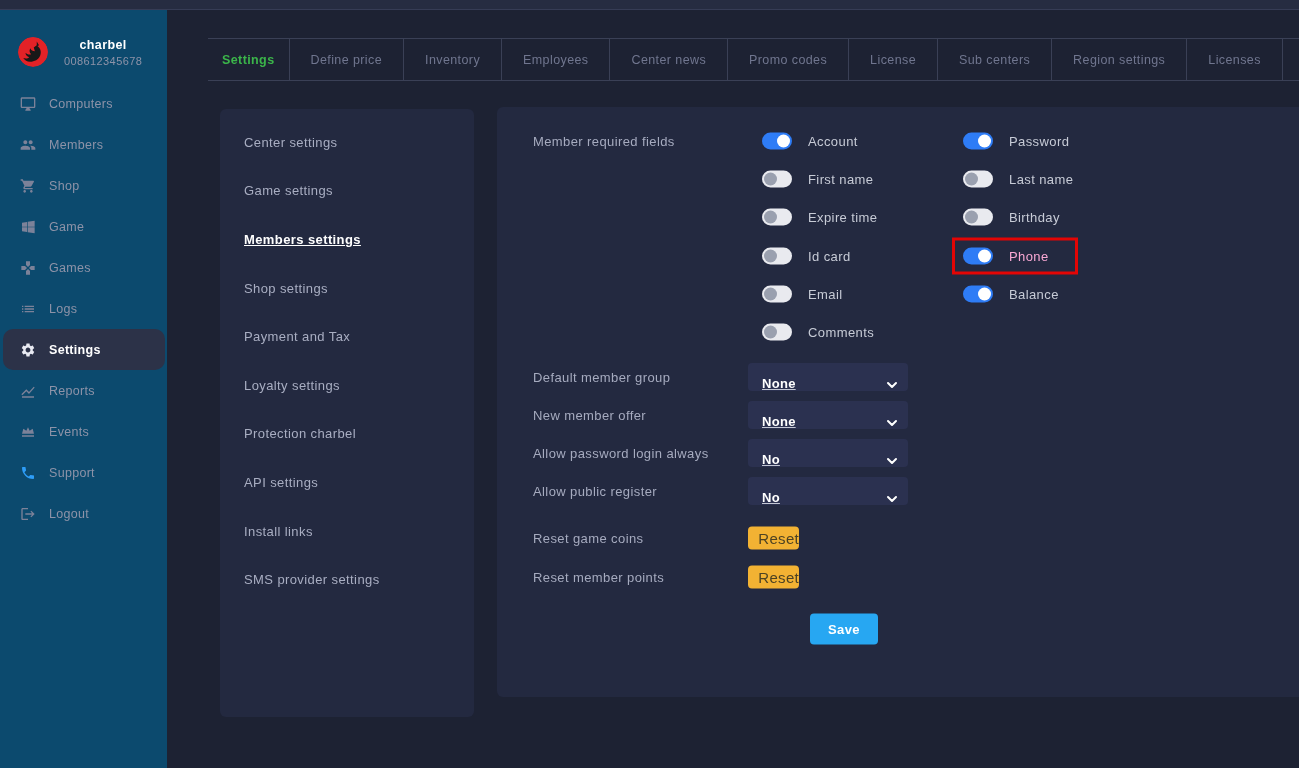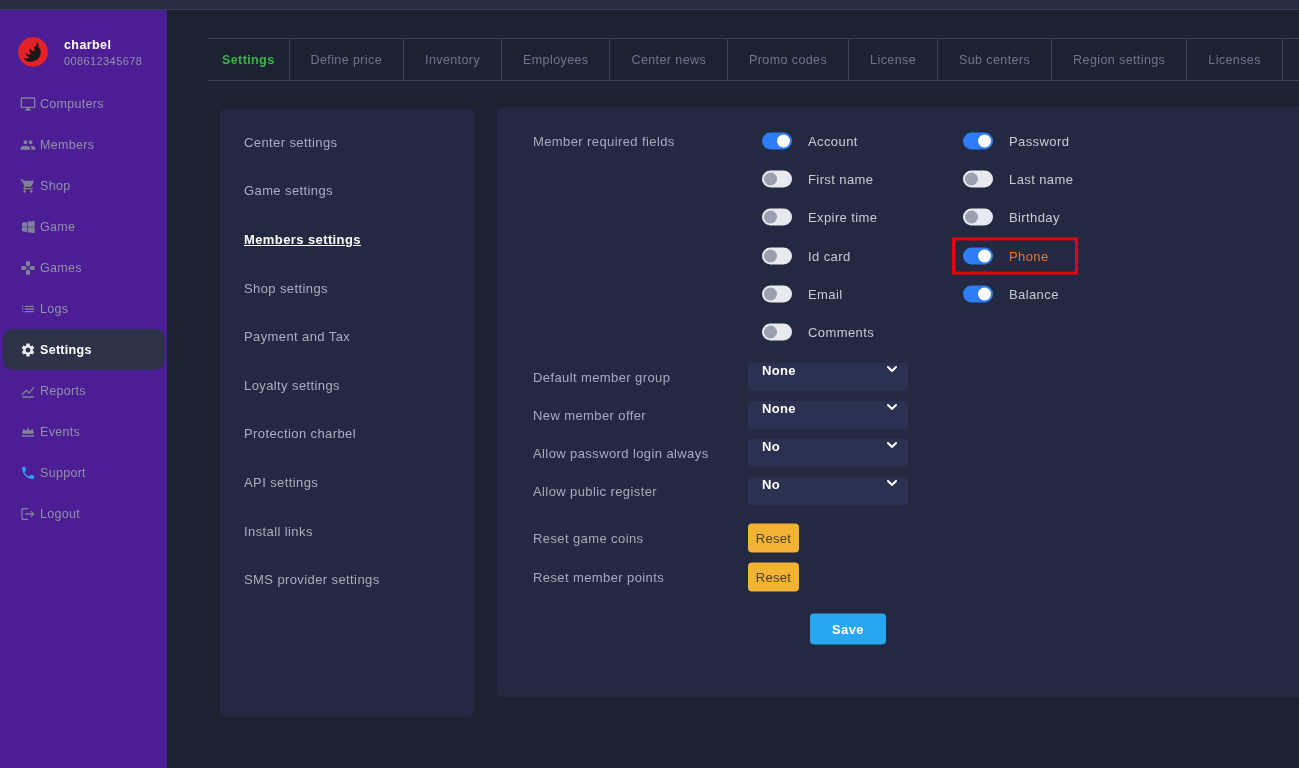--- a/index.html
+++ b/index.html
@@ -7,27 +7,27 @@
   body {
     font-family:"Liberation Sans","DejaVu Sans",sans-serif;
     background:#1d2233; color:#c3c7d4; position:relative;
     letter-spacing:.3px;
   }
   
   .topstrip { position:absolute; left:0; top:0; right:0; height:10px;
     background:#262c41; border-bottom:1px solid #363c55; }
   
   .sidebar { position:absolute; left:0; top:10px; bottom:0; width:167px;
-    background:#4c1d95; }
+    background:#0c4a6e;text-align:center; }
   .profile { position:absolute; left:18px; top:27px; display:flex; gap:16px; align-items:center; }
   .avatar { width:30px; height:30px; border-radius:50%; overflow:hidden; flex:0 0 30px; }
   .p-name { font-size:12.5px; font-weight:700; color:#fff; letter-spacing:.4px; }
   .p-phone { font-size:11px; color:#8e93a8; margin-top:3px; letter-spacing:.4px; }
   .nav { position:absolute; left:0; top:73px; right:0; }
-  .nav-item { height:41px; display:flex; align-items:center; gap:4px;
+  .nav-item { height:41px; display:flex; align-items:center; gap:13px;
     padding-left:20px; cursor:pointer; color:#8e93a8; font-size:12.5px; }
   .nav-item svg { width:16px; height:16px; flex:0 0 16px; fill:#7c8299; }
   .nav-item.active { background:#2c3248; border-radius:10px; margin:0 2px 0 3px;
     padding-left:17px; color:#fff; font-weight:700; }
   .nav-item.active svg { fill:#e8eaf2; }
   .nav-item.support svg { fill:#2e9df7; }
   
   .content { position:absolute; left:167px; top:10px; right:0; bottom:0; background:#1d2233; }
   .tabbar { position:absolute; left:41px; right:0; top:28px; height:43px;
     border-top:1px solid #3a4056; border-bottom:1px solid #3a4056;
@@ -56,33 +56,33 @@
   .toggle { width:30px; height:17px; border-radius:9px; background:#e9eaef;
     position:relative; cursor:pointer; flex:0 0 30px; }
   .toggle .knob { position:absolute; top:2px; left:2px; width:13px; height:13px;
     border-radius:50%; background:#9aa0af; transition:none; }
   .toggle.on { background:#2e7cf6; }
   .toggle.on .knob { left:15px; background:#fff; }
   
   .hl-box { position:absolute; left:455px; top:50%; transform:translateY(-50%);
     border:3px solid #e30505; padding:7px 26px 7px 8px; display:flex;
     align-items:center; gap:16px; }
-  .hl-box .tlabel { font-size:13px; color:#f97316; letter-spacing:.4px; }
+  .hl-box .tlabel { font-size:13px; color:#f9a8d4; letter-spacing:.4px; }
   
   .select { position:absolute; left:251px; top:50%; transform:translateY(-50%);
     width:160px; height:28px; background:#2b3150; border-radius:4px;
-    display:flex; align-items:flex-start; padding:0 14px; cursor:pointer; }
+    display:flex; align-items:flex-end; padding:0 14px; cursor:pointer;text-decoration:underline; }
   .select .sval { font-size:13px; font-weight:700; color:#fff; letter-spacing:.3px; }
   .select svg { position:absolute; right:10px; width:12px; height:12px; }
   
   .btn-reset { position:absolute; left:251px; top:50%; transform:translateY(-50%);
-    width:51px; height:29px; background:#f2b233; border:none; border-radius:4px;
-    color:#4c4223; font-size:13px; font-family:inherit; cursor:pointer; letter-spacing:.3px; }
+    width:51px; height:23px; background:#f2b233; border:none; border-radius:4px;
+    color:#4c4223; font-size:15px; font-family:inherit; cursor:pointer; letter-spacing:.3px;text-align:right; }
   .btn-save { position:absolute; left:313px; top:50%; transform:translateY(-50%);
-    width:76px; height:31px; background:#27a7f2; border:none; border-radius:4px;
+    width:68px; height:31px; background:#27a7f2; border:none; border-radius:4px;
     color:#fff; font-weight:700; font-size:13px; font-family:inherit; cursor:pointer;
     letter-spacing:.4px; }
 </style>
 </head>
 <body>
 
 <div class="topstrip"></div>
 
 <div class="sidebar">
   <div class="profile">

